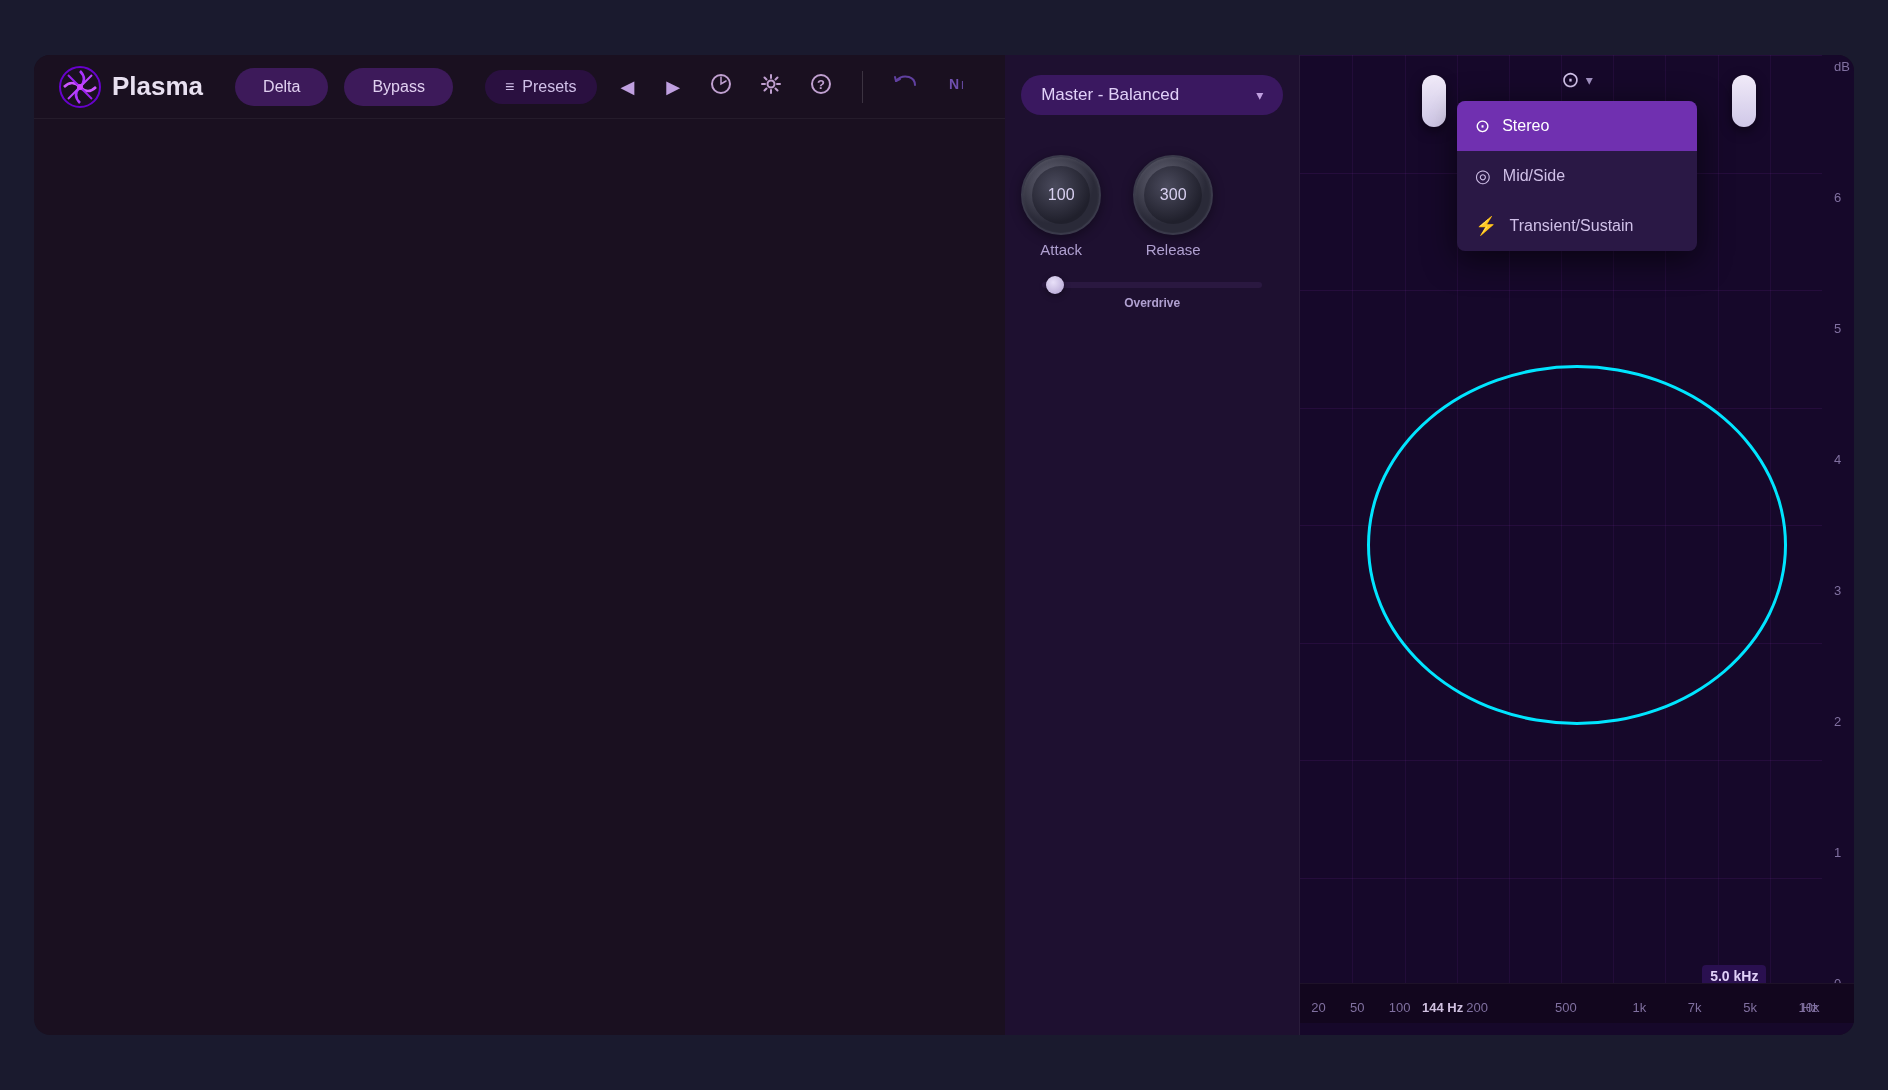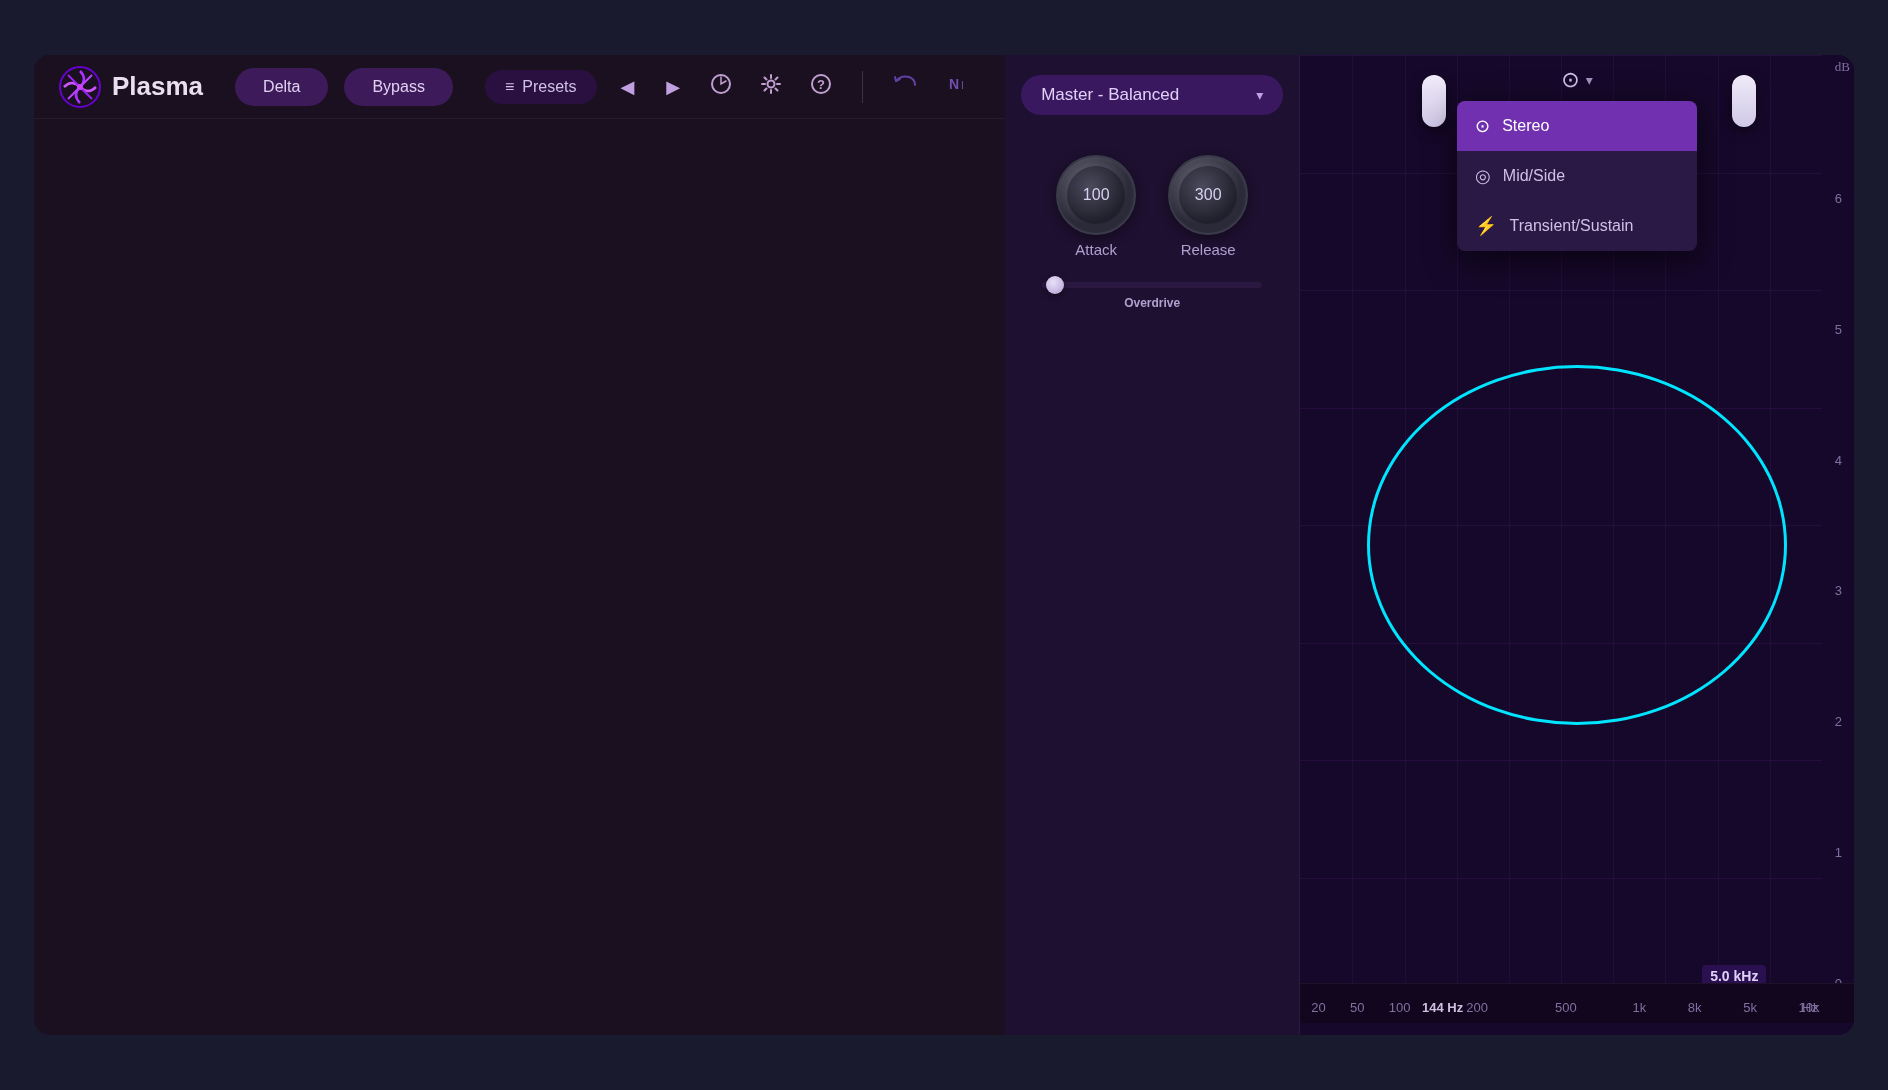--- a/index.html
+++ b/index.html
@@ -99,21 +99,20 @@
       flex: 1;
       overflow: hidden;
     }
     
     .left-panel {
       width: 295px;
       background: #1e1030;
       border-right: 1px solid rgba(255,255,255,0.05);
       display: flex;
       flex-direction: column;
-      align-items: center;
       padding: 20px 16px;
       flex-shrink: 0;
     }
     .preset-dropdown {
       display: flex;
       align-items: center;
       justify-content: space-between;
       background: #3a1860;
       border-radius: 24px;
       padding: 10px 20px;
@@ -451,21 +450,21 @@
         <div style="position:absolute;top:0;bottom:0;left:30%;width:1px;background:rgba(150,50,200,0.1);"></div>
         <div style="position:absolute;top:0;bottom:0;left:40%;width:1px;background:rgba(150,50,200,0.1);"></div>
         <div style="position:absolute;top:0;bottom:0;left:50%;width:1px;background:rgba(150,50,200,0.1);"></div>
         <div style="position:absolute;top:0;bottom:0;left:60%;width:1px;background:rgba(150,50,200,0.1);"></div>
         <div style="position:absolute;top:0;bottom:0;left:70%;width:1px;background:rgba(150,50,200,0.1);"></div>
         <div style="position:absolute;top:0;bottom:0;left:80%;width:1px;background:rgba(150,50,200,0.1);"></div>
         <div style="position:absolute;top:0;bottom:0;left:90%;width:1px;background:rgba(150,50,200,0.1);"></div>
       </div>
 
       <div style="position:absolute;top:0;right:4px;bottom:40px;display:flex;flex-direction:column;justify-content:space-between;padding:4px 0;">
-        <span style="color:#8070a0;font-size:13px;font-family:Liberation Serif, serif;">dB</span>
+        <span style="color:#8070a0;font-size:13px;">dB</span>
         <span style="color:#8070a0;font-size:13px;">6</span>
         <span style="color:#8070a0;font-size:13px;">5</span>
         <span style="color:#8070a0;font-size:13px;">4</span>
         <span style="color:#8070a0;font-size:13px;">3</span>
         <span style="color:#8070a0;font-size:13px;">2</span>
         <span style="color:#8070a0;font-size:13px;">1</span>
         <span style="color:#8070a0;font-size:13px;">0</span>
       </div>
 
       <div class="eq-slider" style="left:22%;">
@@ -502,20 +501,20 @@
       <div class="khz-label" style="left:calc(78% - 30px);">5.0 kHz</div>
 
       <div style="position:absolute;bottom:12px;left:0;right:0;height:40px;background:#12061e;display:flex;align-items:center;border-top:1px solid rgba(255,255,255,0.05);">
         <span style="position:absolute;left:2%;bottom:8px;color:#8070a0;font-size:13px;">20</span>
         <span style="position:absolute;left:9%;bottom:8px;color:#8070a0;font-size:13px;">50</span>
         <span style="position:absolute;left:16%;bottom:8px;color:#8070a0;font-size:13px;">100</span>
         <span style="position:absolute;left:22%;bottom:8px;color:#d0c0e0;font-size:13px;font-weight:600;">144 Hz</span>
         <span style="position:absolute;left:30%;bottom:8px;color:#8070a0;font-size:13px;">200</span>
         <span style="position:absolute;left:46%;bottom:8px;color:#8070a0;font-size:13px;">500</span>
         <span style="position:absolute;left:60%;bottom:8px;color:#8070a0;font-size:13px;">1k</span>
-        <span style="position:absolute;left:70%;bottom:8px;color:#8070a0;font-size:13px;">8k</span>
+        <span style="position:absolute;left:70%;bottom:8px;color:#8070a0;font-size:13px;">7k</span>
         <span style="position:absolute;left:80%;bottom:8px;color:#8070a0;font-size:13px;">5k</span>
         <span style="position:absolute;left:90%;bottom:8px;color:#8070a0;font-size:13px;">10k</span>
         <span style="position:absolute;right:36px;bottom:8px;color:#8070a0;font-size:13px;">Hz</span>
       </div>
     </div>
   </div>
 </div>
 
 </body></html>

